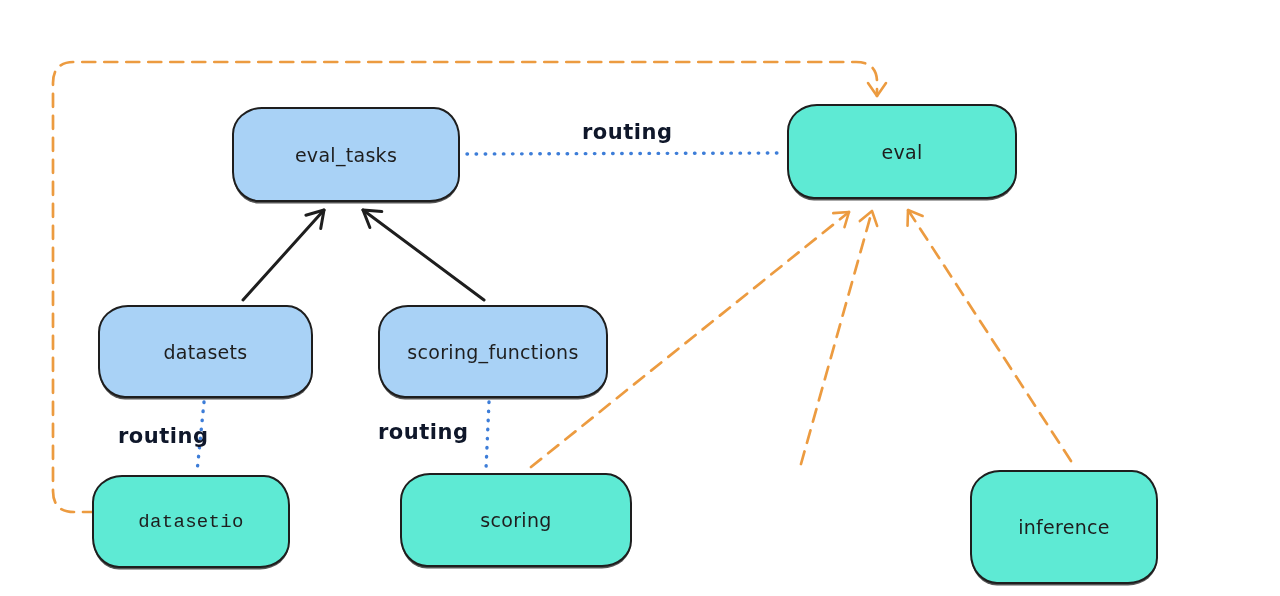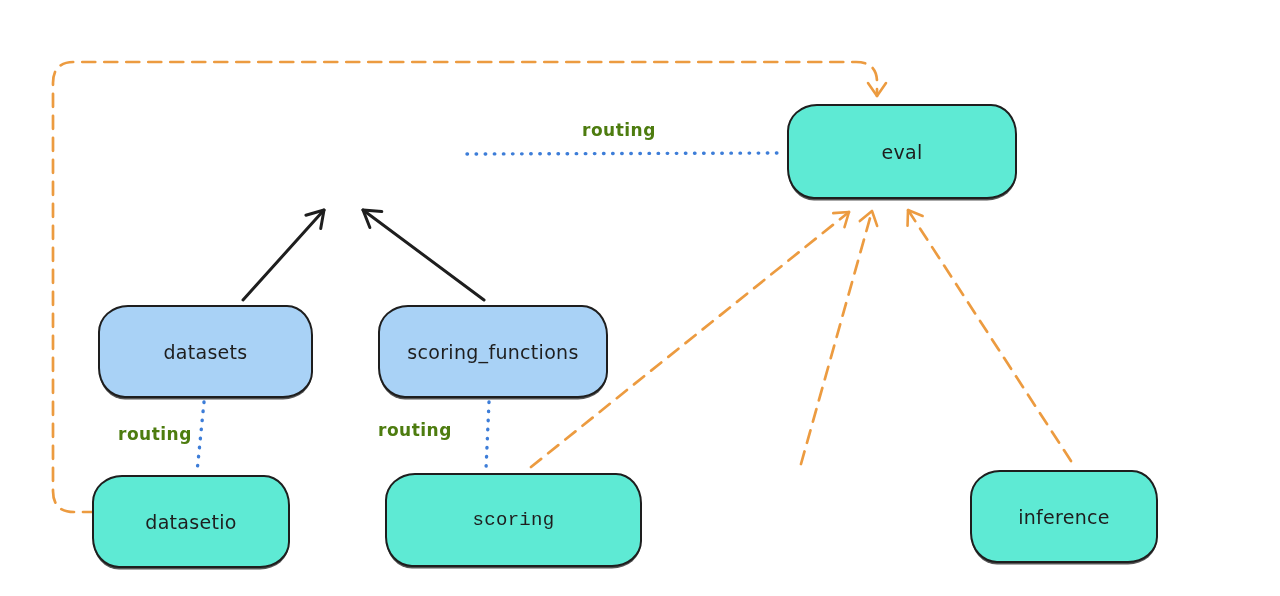--- a/index.html
+++ b/index.html
@@ -33,22 +33,22 @@
     box-shadow: 0 2.5px 0 -1px rgba(30,30,30,0.75);
     color: #1e1e1e;
     font-size: 19px;
     letter-spacing: 0.3px;
     box-sizing: border-box;
   }
   .node.blue  { background: #a9d2f6; }
   .node.green { background: #5eead4; }
   .edge-label {
     position: absolute;
-    color: #4d7c0f;
-    font-size: 17px;
+    color: #0f172a;
+    font-size: 21px;
     font-weight: bold;
     letter-spacing: 0.5px;
     white-space: nowrap;
   }
 </style>
 </head>
 <body>
 
 <div class="canvas">
 
@@ -69,43 +69,46 @@
     <path d="M 204,402 L 197,472" fill="none" stroke="#3d7dd8" stroke-width="3.4" stroke-linecap="round" stroke-dasharray="0.5 8.6"></path>
     <path d="M 489,402 L 486,469" fill="none" stroke="#3d7dd8" stroke-width="3.4" stroke-linecap="round" stroke-dasharray="0.5 8.6"></path>
 
     <path d="M 96,512 L 74,512 Q 53,512 53,491 L 53,83 Q 53,62 74,62 L 856,62 Q 877,62 877,82 L 877,96" fill="none" stroke="#ec9b40" stroke-width="2.7" stroke-linecap="round" stroke-dasharray="13 9" marker-end="url(#arrow-orange)"></path>
 
     <path d="M 531,467 L 849,212" fill="none" stroke="#ec9b40" stroke-width="2.7" stroke-linecap="round" stroke-dasharray="13 9" marker-end="url(#arrow-orange)"></path>
     <path d="M 801,464 L 872,211" fill="none" stroke="#ec9b40" stroke-width="2.7" stroke-linecap="round" stroke-dasharray="13 9" marker-end="url(#arrow-orange)"></path>
     <path d="M 1071,461 L 908,210" fill="none" stroke="#ec9b40" stroke-width="2.7" stroke-linecap="round" stroke-dasharray="13 9" marker-end="url(#arrow-orange)"></path>
   </svg>
 
+  <div class="node blue" style="left:232px; top:107px; width:228px; height:95px;">
+    <span>eval_tasks</span>
+  </div>
 
   <div class="node green" style="left:787px; top:104px; width:230px; height:95px;">
     <span>eval</span>
   </div>
 
   <div class="node blue" style="left:378px; top:305px; width:230px; height:93px;">
     <span>scoring_functions</span>
   </div>
 
   <div class="node blue" style="left:98px; top:305px; width:215px; height:93px;">
     <span>datasets</span>
   </div>
 
-  <div class="node green" style="left:92px; top:475px; width:198px; height:93px;">
+  <div class="node green" style="left:92px; top:475px; width:198px; height:93px;font-family:Liberation Mono, monospace;">
     <span>datasetio</span>
   </div>
 
-  <div class="node green" style="left:385px; top:473px; width:257px; height:94px;font-family:Liberation Mono, monospace;">
+  <div class="node green" style="left:400px; top:473px; width:232px; height:94px;">
     <span>scoring</span>
   </div>
 
 
-  <div class="node green" style="left:970px; top:470px; width:188px; height:93px;">
+  <div class="node green" style="left:970px; top:470px; width:188px; height:114px;">
     <span>inference</span>
   </div>
 
   <div class="edge-label" style="left:582px; top:120px;">routing</div>
   <div class="edge-label" style="left:118px; top:424px;">routing</div>
   <div class="edge-label" style="left:378px; top:420px;">routing</div>
 
 </div>
 
 </body></html>

